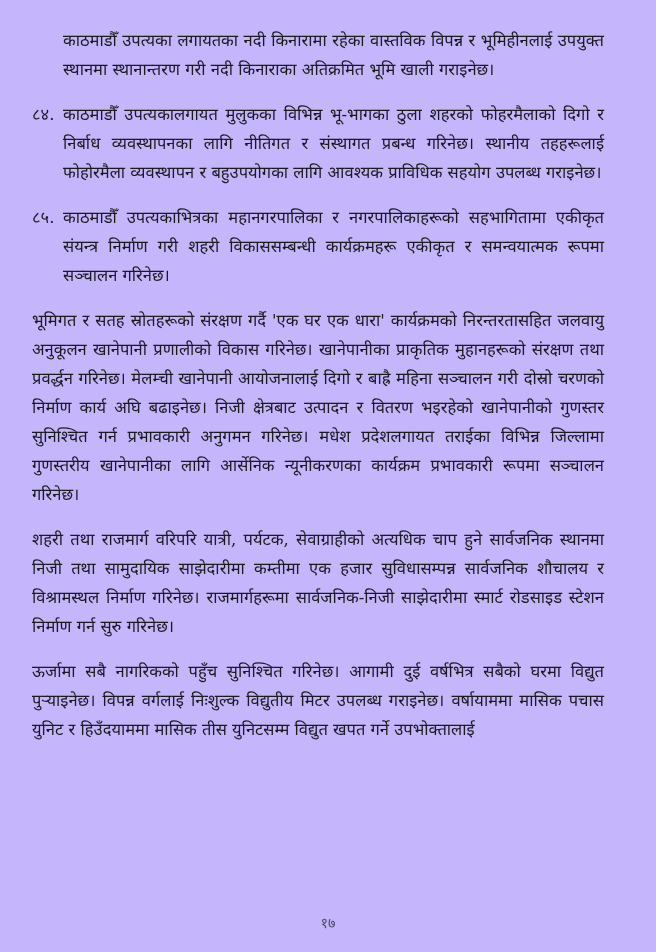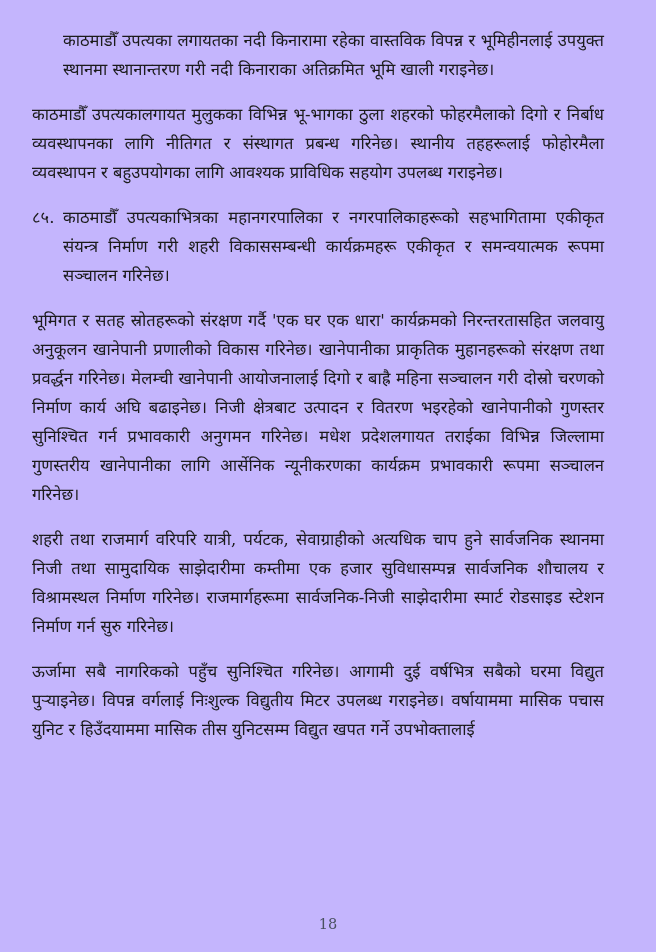--- a/index.html
+++ b/index.html
@@ -54,20 +54,21 @@
 
 <div class="page">
   <div class="content">
 
     <div class="para">
       <div class="num"></div>
       <div class="txt">काठमाडौँ उपत्यका लगायतका नदी किनारामा रहेका वास्तविक विपन्न र भूमिहीनलाई उपयुक्त स्थानमा स्थानान्तरण गरी नदी किनाराका अतिक्रमित भूमि खाली गराइनेछ।</div>
     </div>
 
     <div class="para">
+      <div class="num">८४.</div>
       <div class="txt">काठमाडौँ उपत्यकालगायत मुलुकका विभिन्न भू-भागका ठुला शहरको फोहरमैलाको दिगो र निर्बाध व्यवस्थापनका लागि नीतिगत र संस्थागत प्रबन्ध गरिनेछ। स्थानीय तहहरूलाई फोहोरमैला व्यवस्थापन र बहुउपयोगका लागि आवश्यक प्राविधिक सहयोग उपलब्ध गराइनेछ।</div>
     </div>
 
     <div class="para">
       <div class="num">८५.</div>
       <div class="txt">काठमाडौँ उपत्यकाभित्रका महानगरपालिका र नगरपालिकाहरूको सहभागितामा एकीकृत संयन्त्र निर्माण गरी शहरी विकाससम्बन्धी कार्यक्रमहरू एकीकृत र समन्वयात्मक रूपमा सञ्चालन गरिनेछ।</div>
     </div>
 
     <div class="para">
       <div class="txt">भूमिगत र सतह स्रोतहरूको संरक्षण गर्दै 'एक घर एक धारा' कार्यक्रमको निरन्तरतासहित जलवायु अनुकूलन खानेपानी प्रणालीको विकास गरिनेछ। खानेपानीका प्राकृतिक मुहानहरूको संरक्षण तथा प्रवर्द्धन गरिनेछ। मेलम्ची खानेपानी आयोजनालाई दिगो र बाह्रै महिना सञ्चालन गरी दोस्रो चरणको निर्माण कार्य अघि बढाइनेछ। निजी क्षेत्रबाट उत्पादन र वितरण भइरहेको खानेपानीको गुणस्तर सुनिश्चित गर्न प्रभावकारी अनुगमन गरिनेछ। मधेश प्रदेशलगायत तराईका विभिन्न जिल्लामा गुणस्तरीय खानेपानीका लागि आर्सेनिक न्यूनीकरणका कार्यक्रम प्रभावकारी रूपमा सञ्चालन गरिनेछ।</div>
@@ -78,14 +79,14 @@
     </div>
 
 
 
     <div class="para">
       <div class="txt">ऊर्जामा सबै नागरिकको पहुँच सुनिश्चित गरिनेछ। आगामी दुई वर्षभित्र सबैको घरमा विद्युत पुऱ्याइनेछ। विपन्न वर्गलाई निःशुल्क विद्युतीय मिटर उपलब्ध गराइनेछ। वर्षायाममा मासिक पचास युनिट र हिउँदयाममा मासिक तीस युनिटसम्म विद्युत खपत गर्ने उपभोक्तालाई</div>
     </div>
 
   </div>
 
-  <div class="page-number">18</div>
+  <div class="page-number">१७</div>
 </div>
 
 </body></html>

